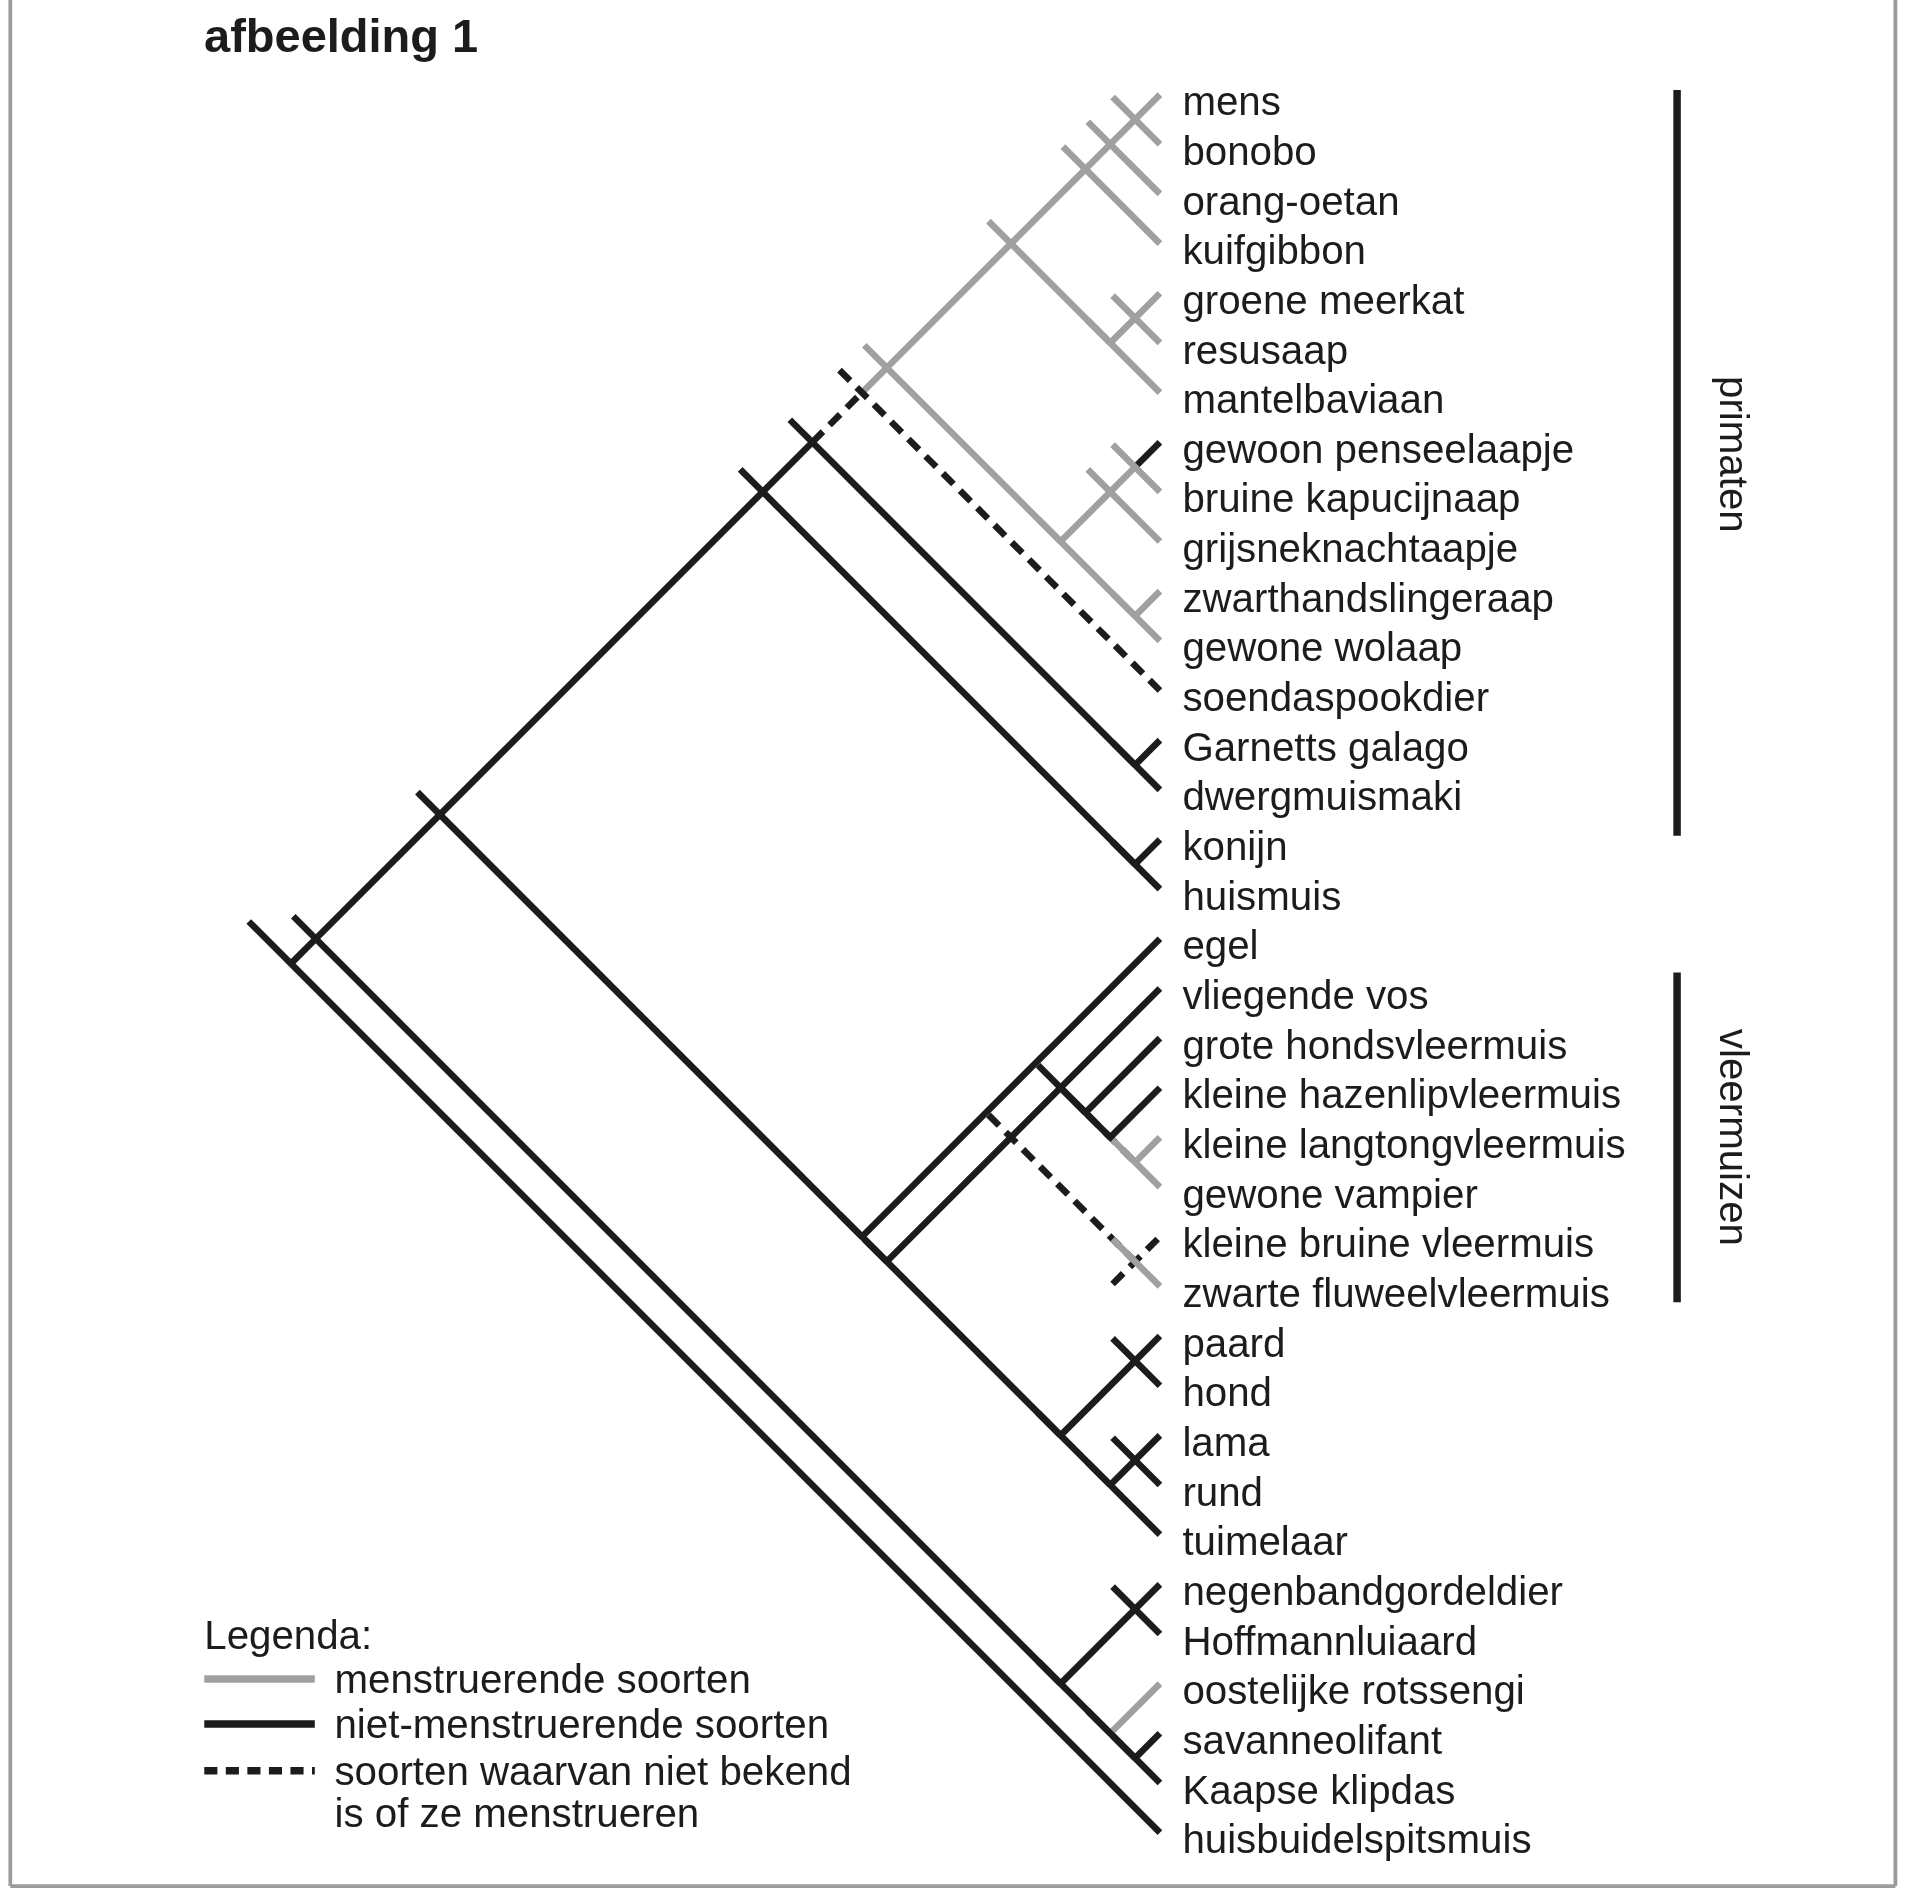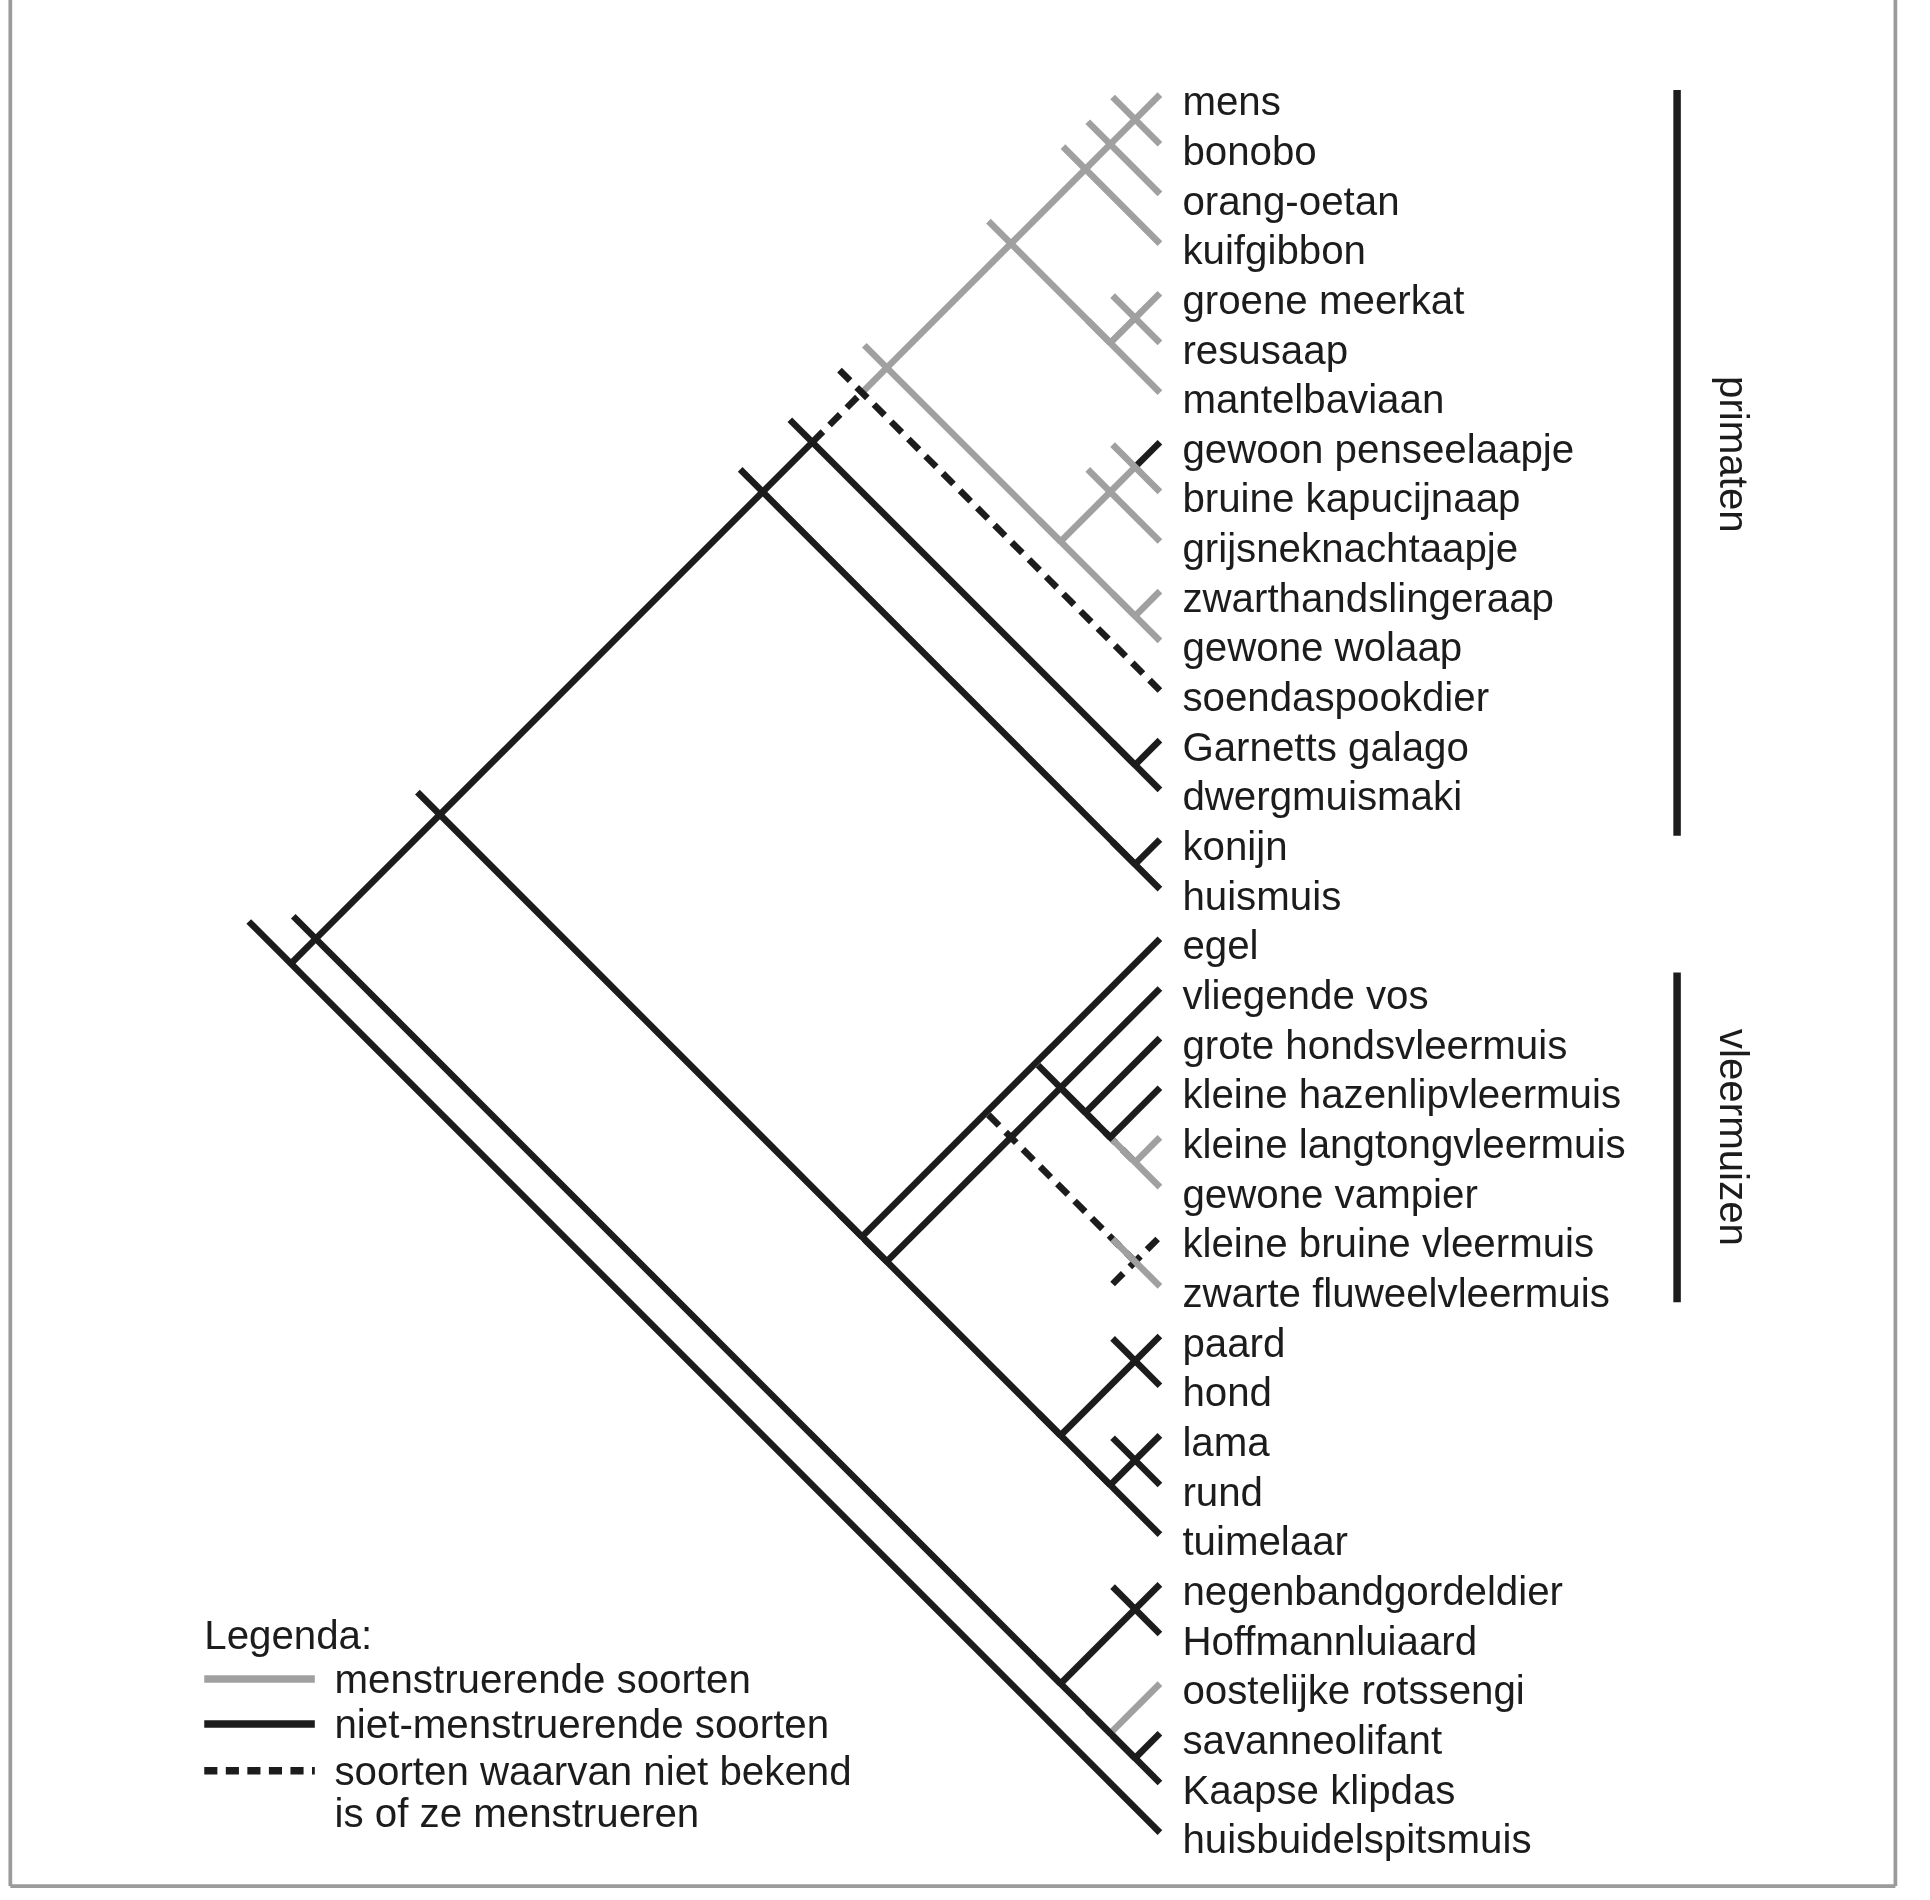--- a/index.html
+++ b/index.html
@@ -18,20 +18,21 @@
   svg{position:absolute;left:0;top:0;}
   svg text{font-family:"Liberation Sans","DejaVu Sans",sans-serif;fill:#1c1c1c;}
   .tip-label{font-size:43px;}
   .legend-label{font-size:43px;}
   .group-label{font-size:43px;}
 </style>
 </head>
 <body>
 
 <div class="figure">
+  <div class="title">afbeelding 1</div>
   <svg id="tree-svg" width="1931" height="1901" viewBox="0 0 2061 2029">
       <line x1="11" y1="0" x2="11" y2="2013" stroke="#9b9b9b" stroke-width="4"></line>
       <line x1="2023" y1="0" x2="2023" y2="2013" stroke="#9b9b9b" stroke-width="4"></line>
       <line x1="11" y1="2013" x2="2023" y2="2013" stroke="#9b9b9b" stroke-width="4"></line>
       <line x1="1211.5" y1="127.5" x2="1238" y2="101" stroke="#a0a0a0" stroke-width="7"></line>
       <line x1="1187.5" y1="103.5" x2="1238" y2="154" stroke="#a0a0a0" stroke-width="7"></line>
       <line x1="1185" y1="154" x2="1211.5" y2="127.5" stroke="#a0a0a0" stroke-width="7"></line>
       <line x1="1161" y1="130" x2="1238" y2="207" stroke="#a0a0a0" stroke-width="7"></line>
       <line x1="1158.5" y1="180.5" x2="1185" y2="154" stroke="#a0a0a0" stroke-width="7"></line>
       <line x1="1134.5" y1="156.5" x2="1238" y2="260" stroke="#a0a0a0" stroke-width="7"></line>

